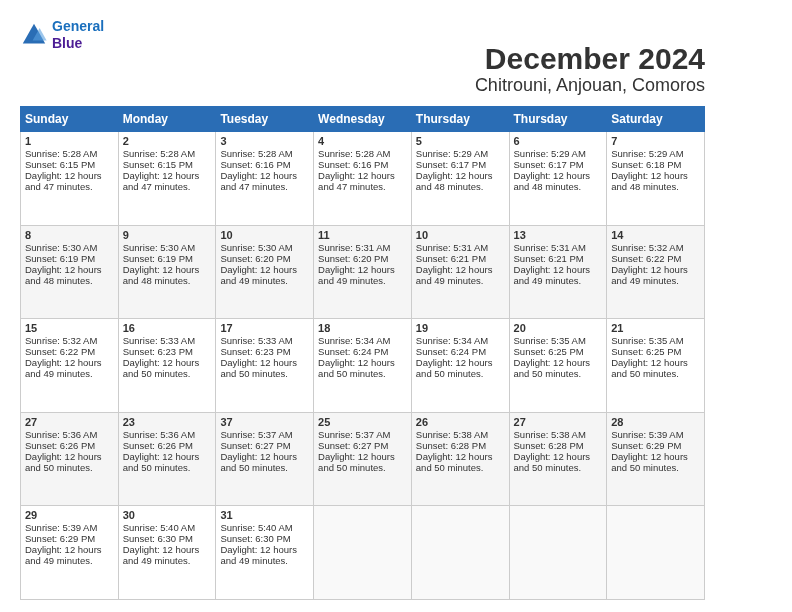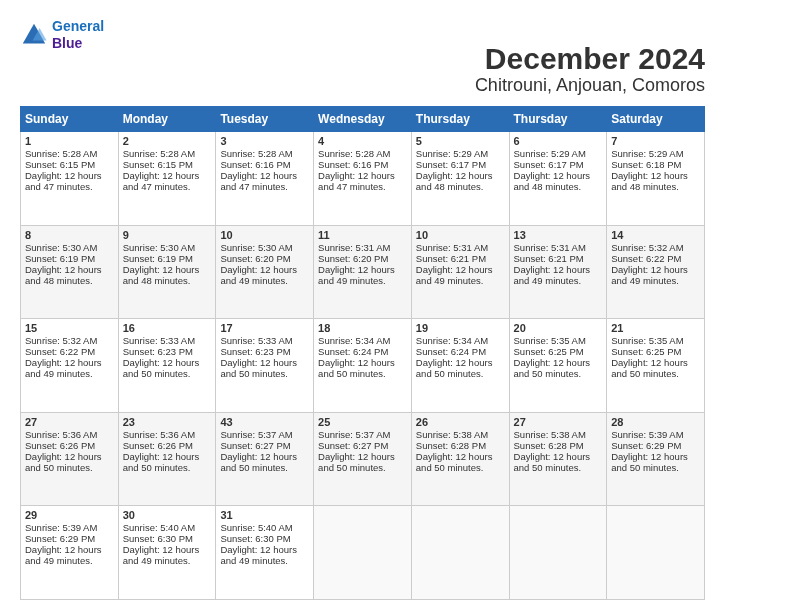--- a/index.html
+++ b/index.html
@@ -298,21 +298,21 @@
     <span>and 50 minutes.</span>
   </td>
             <td>
     <span class="day-num">23</span>
     <span>Sunrise: 5:36 AM</span><br>
     <span>Sunset: 6:26 PM</span><br>
     <span>Daylight: 12 hours</span><br>
     <span>and 50 minutes.</span>
   </td>
             <td>
-    <span class="day-num">43</span>
+    <span class="day-num">37</span>
     <span>Sunrise: 5:37 AM</span><br>
     <span>Sunset: 6:27 PM</span><br>
     <span>Daylight: 12 hours</span><br>
     <span>and 50 minutes.</span>
   </td>
             <td>
     <span class="day-num">25</span>
     <span>Sunrise: 5:37 AM</span><br>
     <span>Sunset: 6:27 PM</span><br>
     <span>Daylight: 12 hours</span><br>

